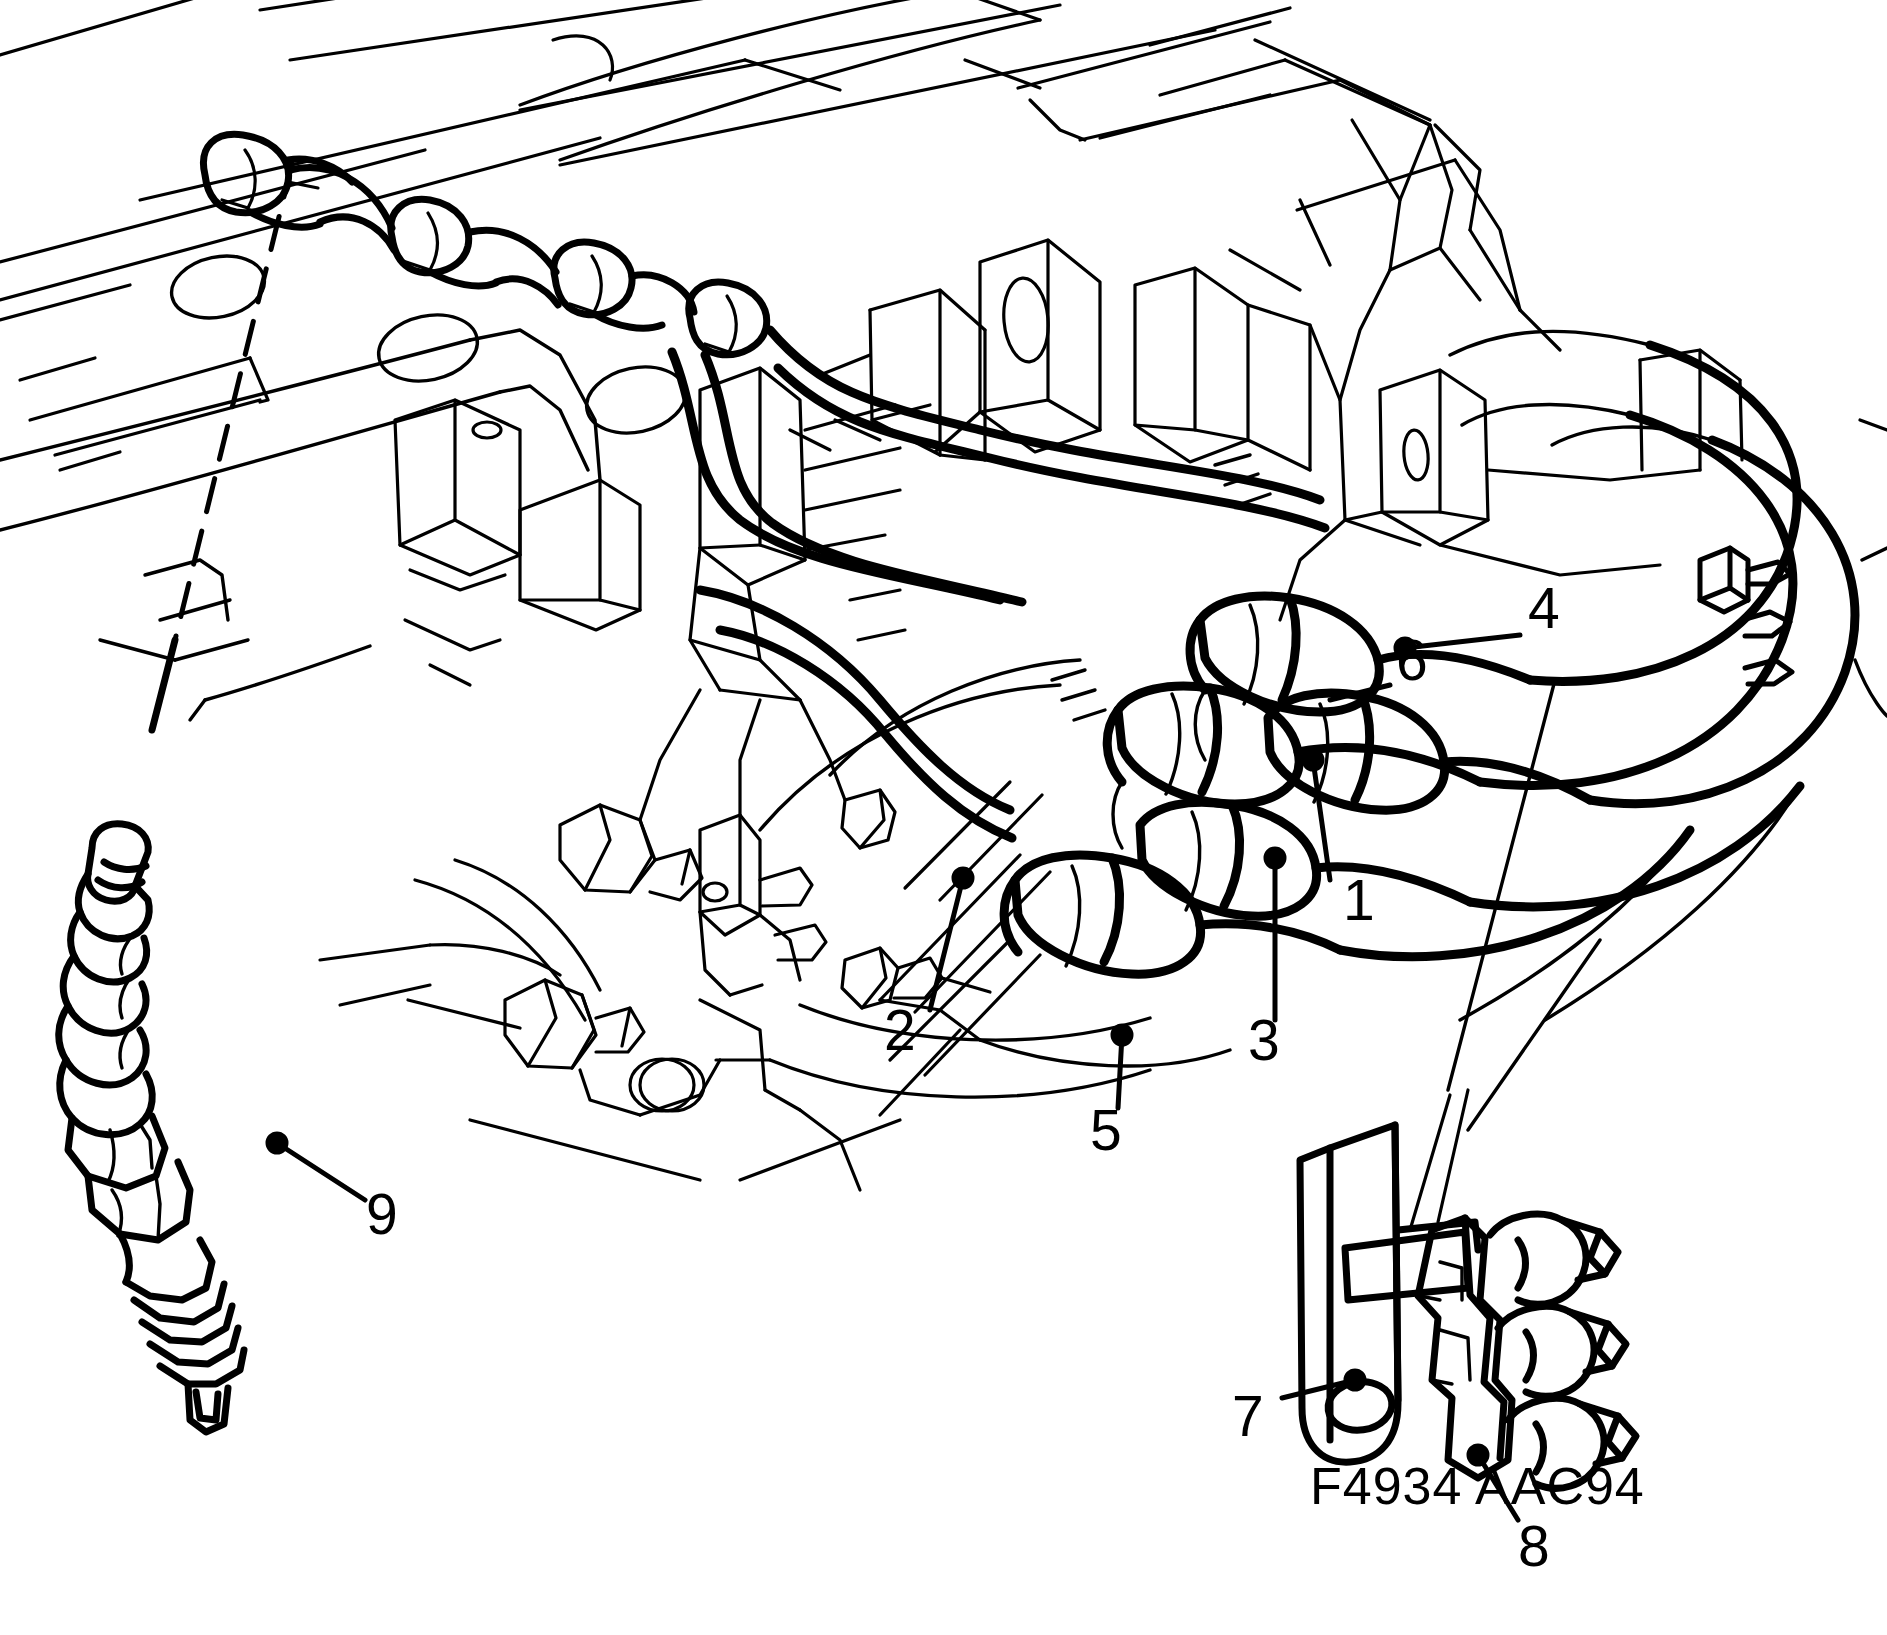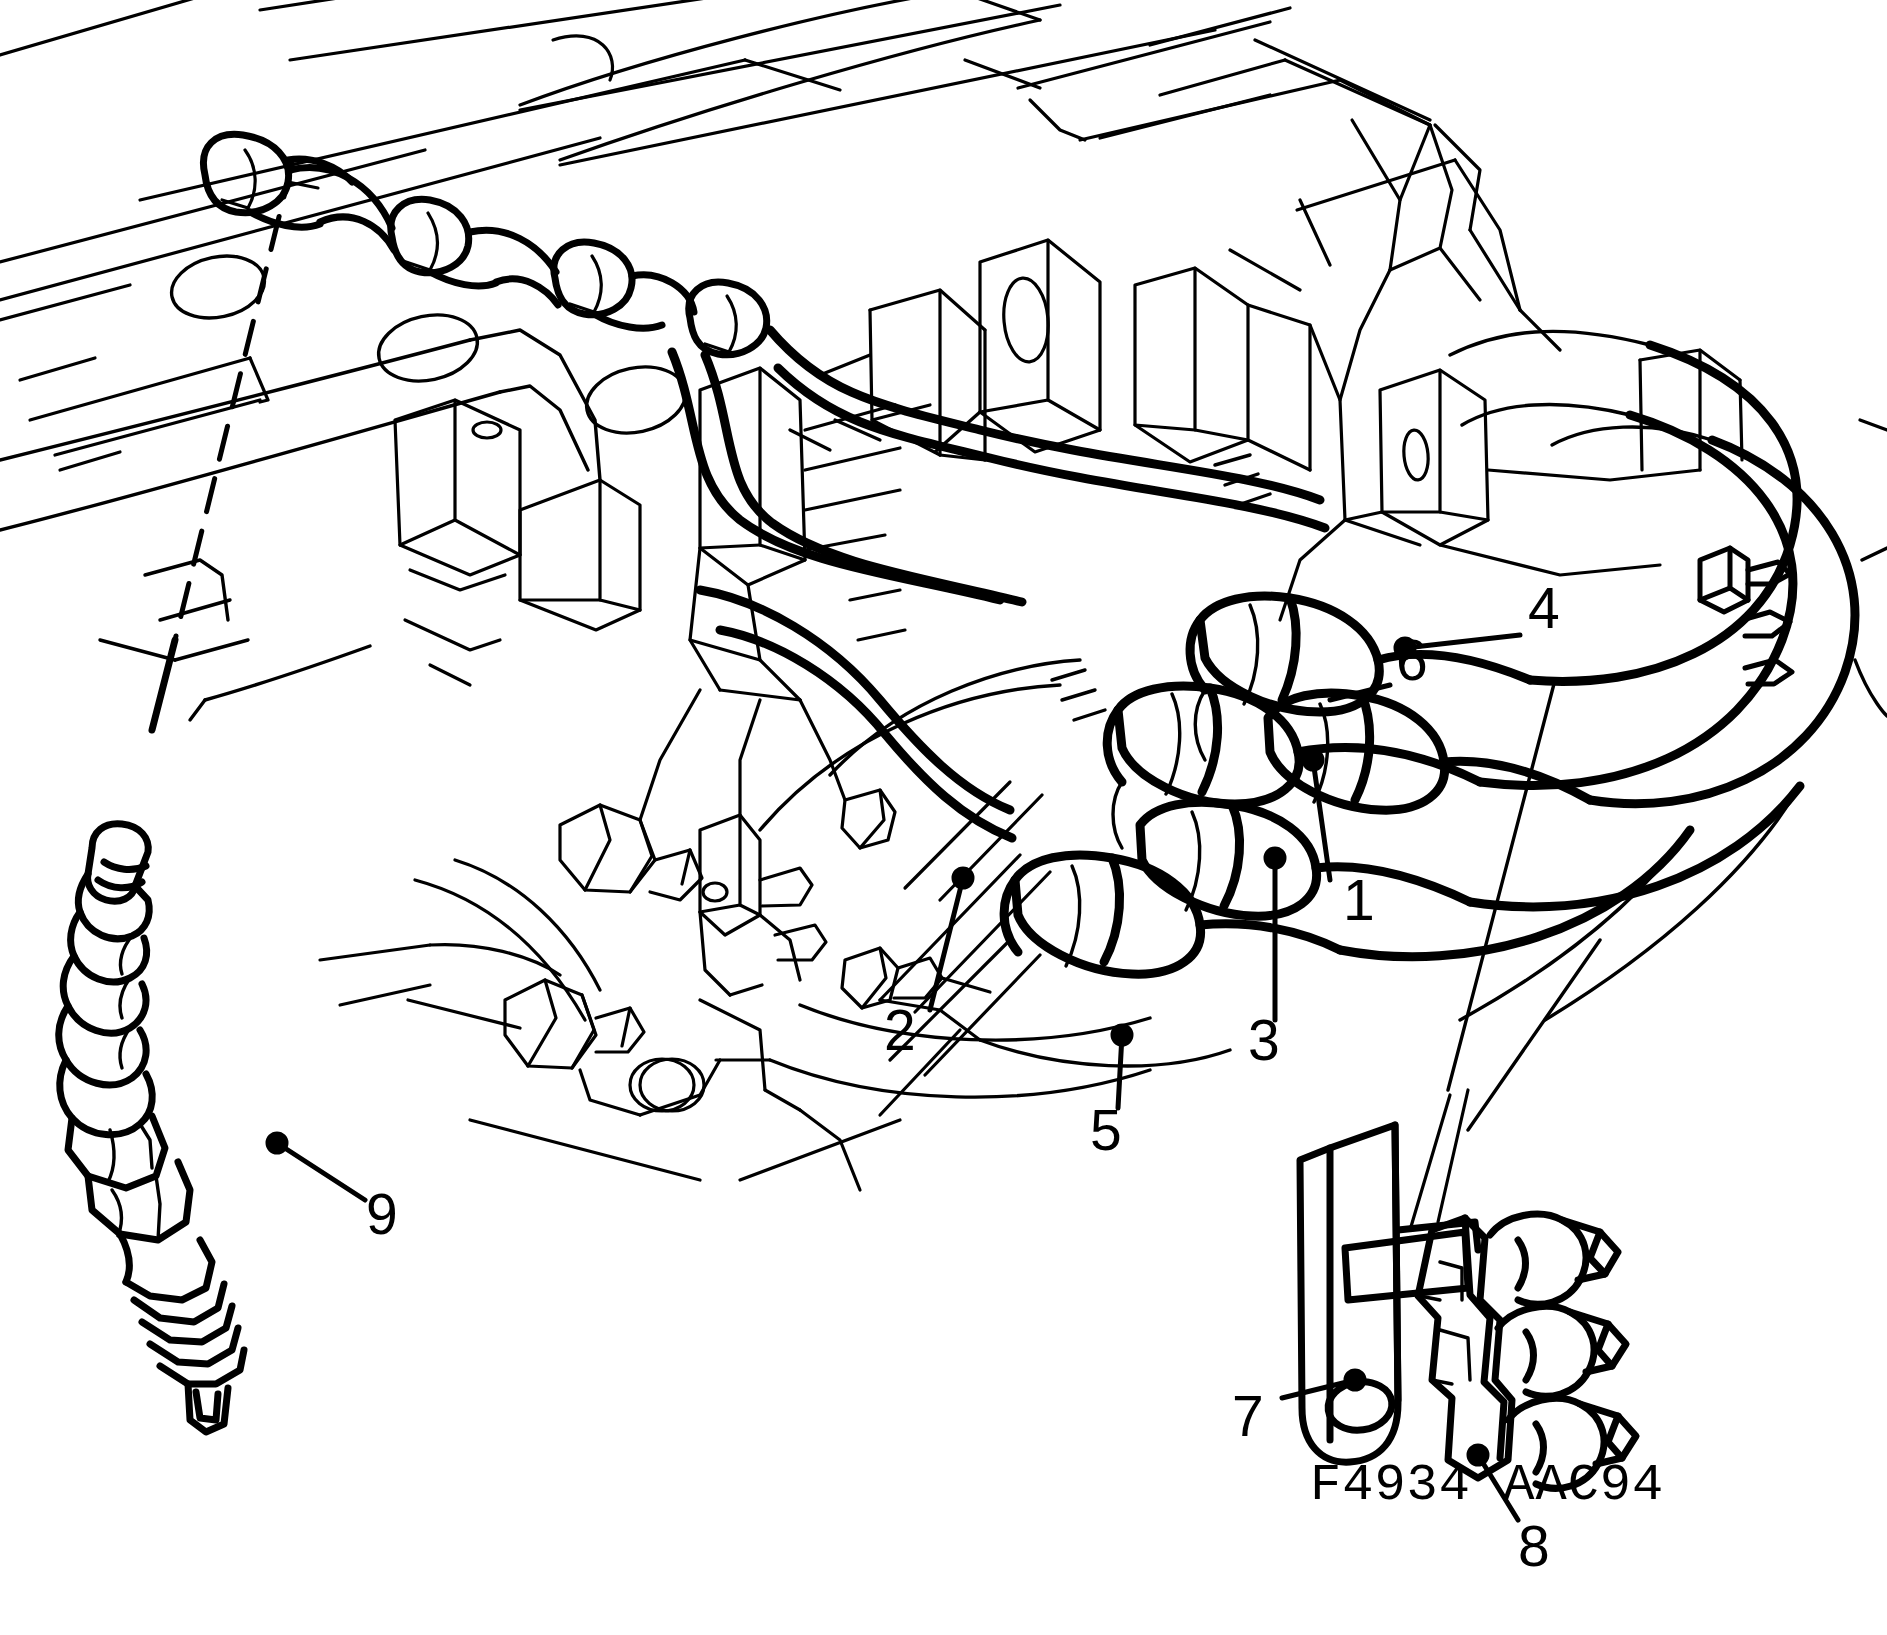--- a/index.html
+++ b/index.html
@@ -468,15 +468,15 @@
 <div class="lbl num" style="left:1343px;top:872px;">1</div>
 <div class="lbl num" style="left:884px;top:1002px;">2</div>
 <div class="lbl num" style="left:1248px;top:1012px;">3</div>
 <div class="lbl num" style="left:1528px;top:580px;">4</div>
 <div class="lbl num" style="left:1090px;top:1102px;">5</div>
 <div class="lbl num" style="left:1396px;top:632px;">6</div>
 <div class="lbl num" style="left:1232px;top:1388px;">7</div>
 <div class="lbl num" style="left:1518px;top:1518px;">8</div>
 <div class="lbl num" style="left:366px;top:1186px;">9</div>
 
-<div class="lbl cap" style="left:1310px;top:1460px;font-family:Liberation Mono, monospace;">F4934 AAC94</div>
+<div class="lbl cap" style="left:1310px;top:1460px;">F4934 AAC94</div>
 
 </div>
 
 </body></html>

